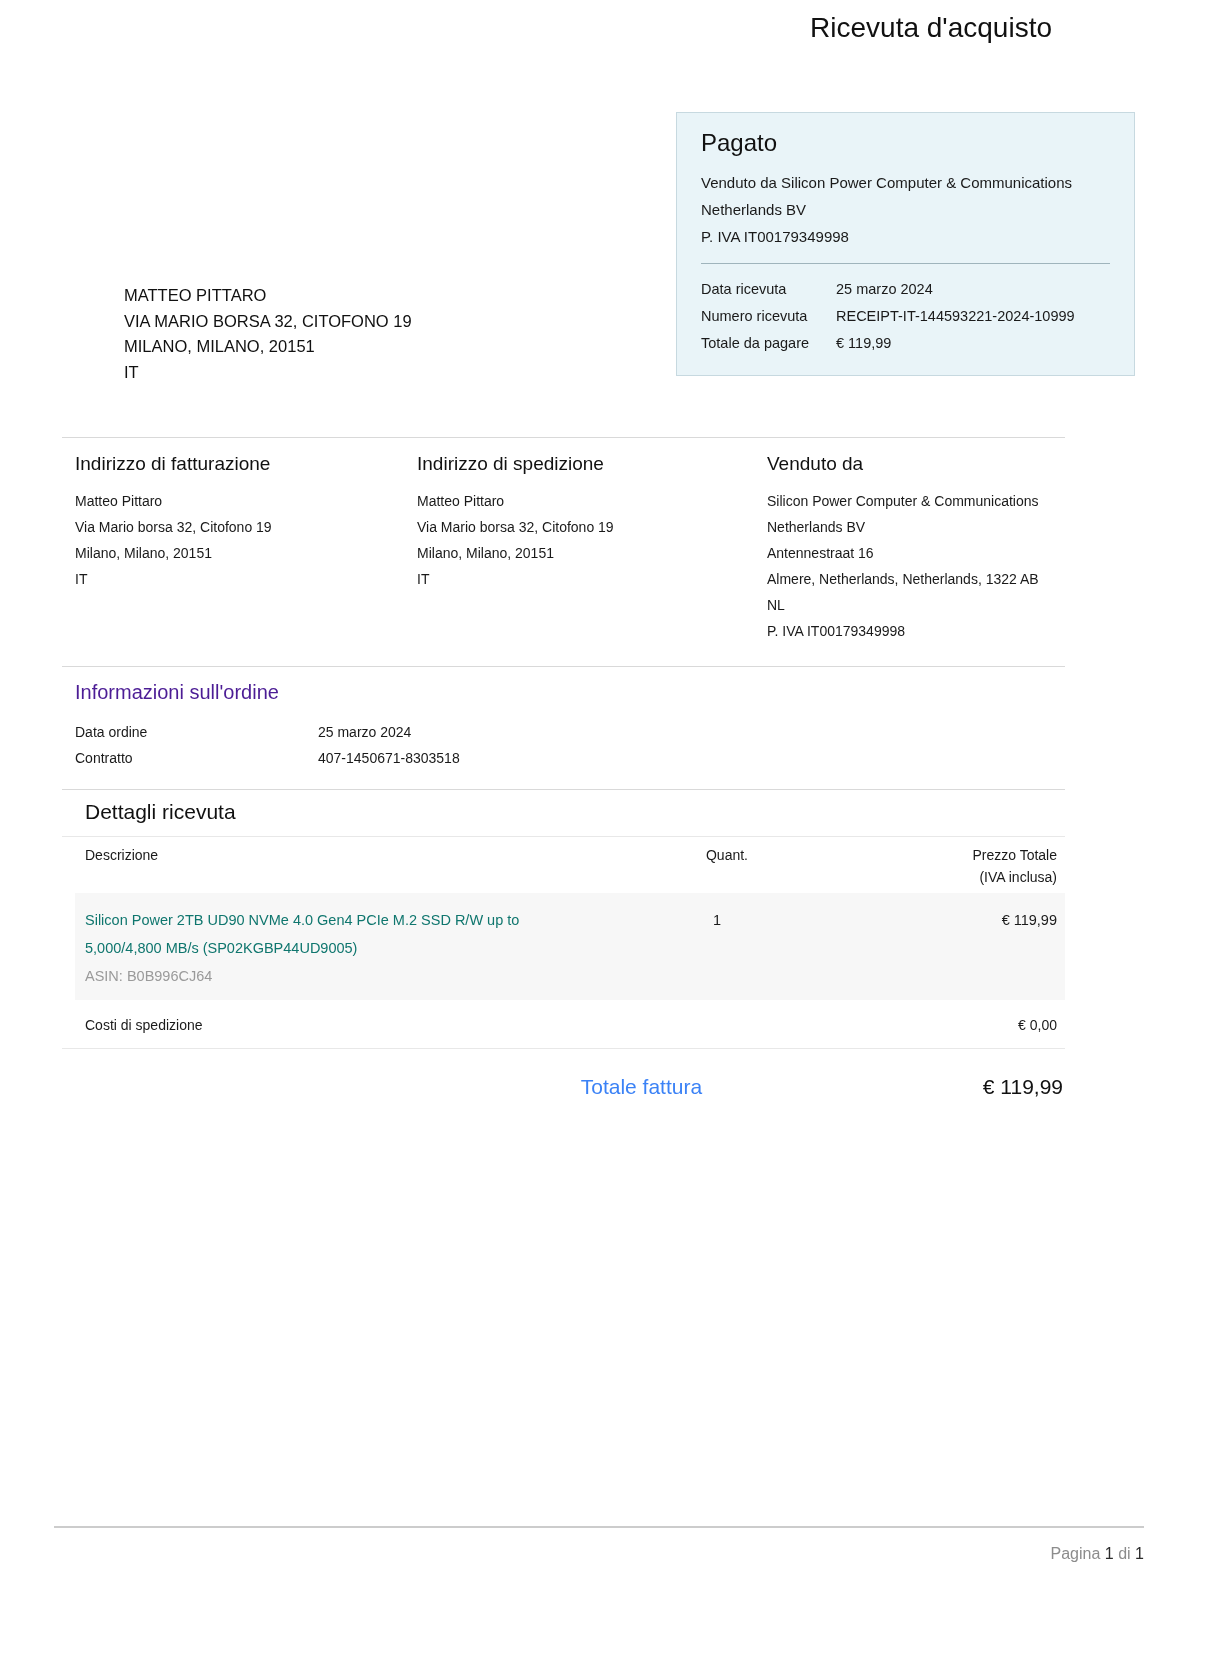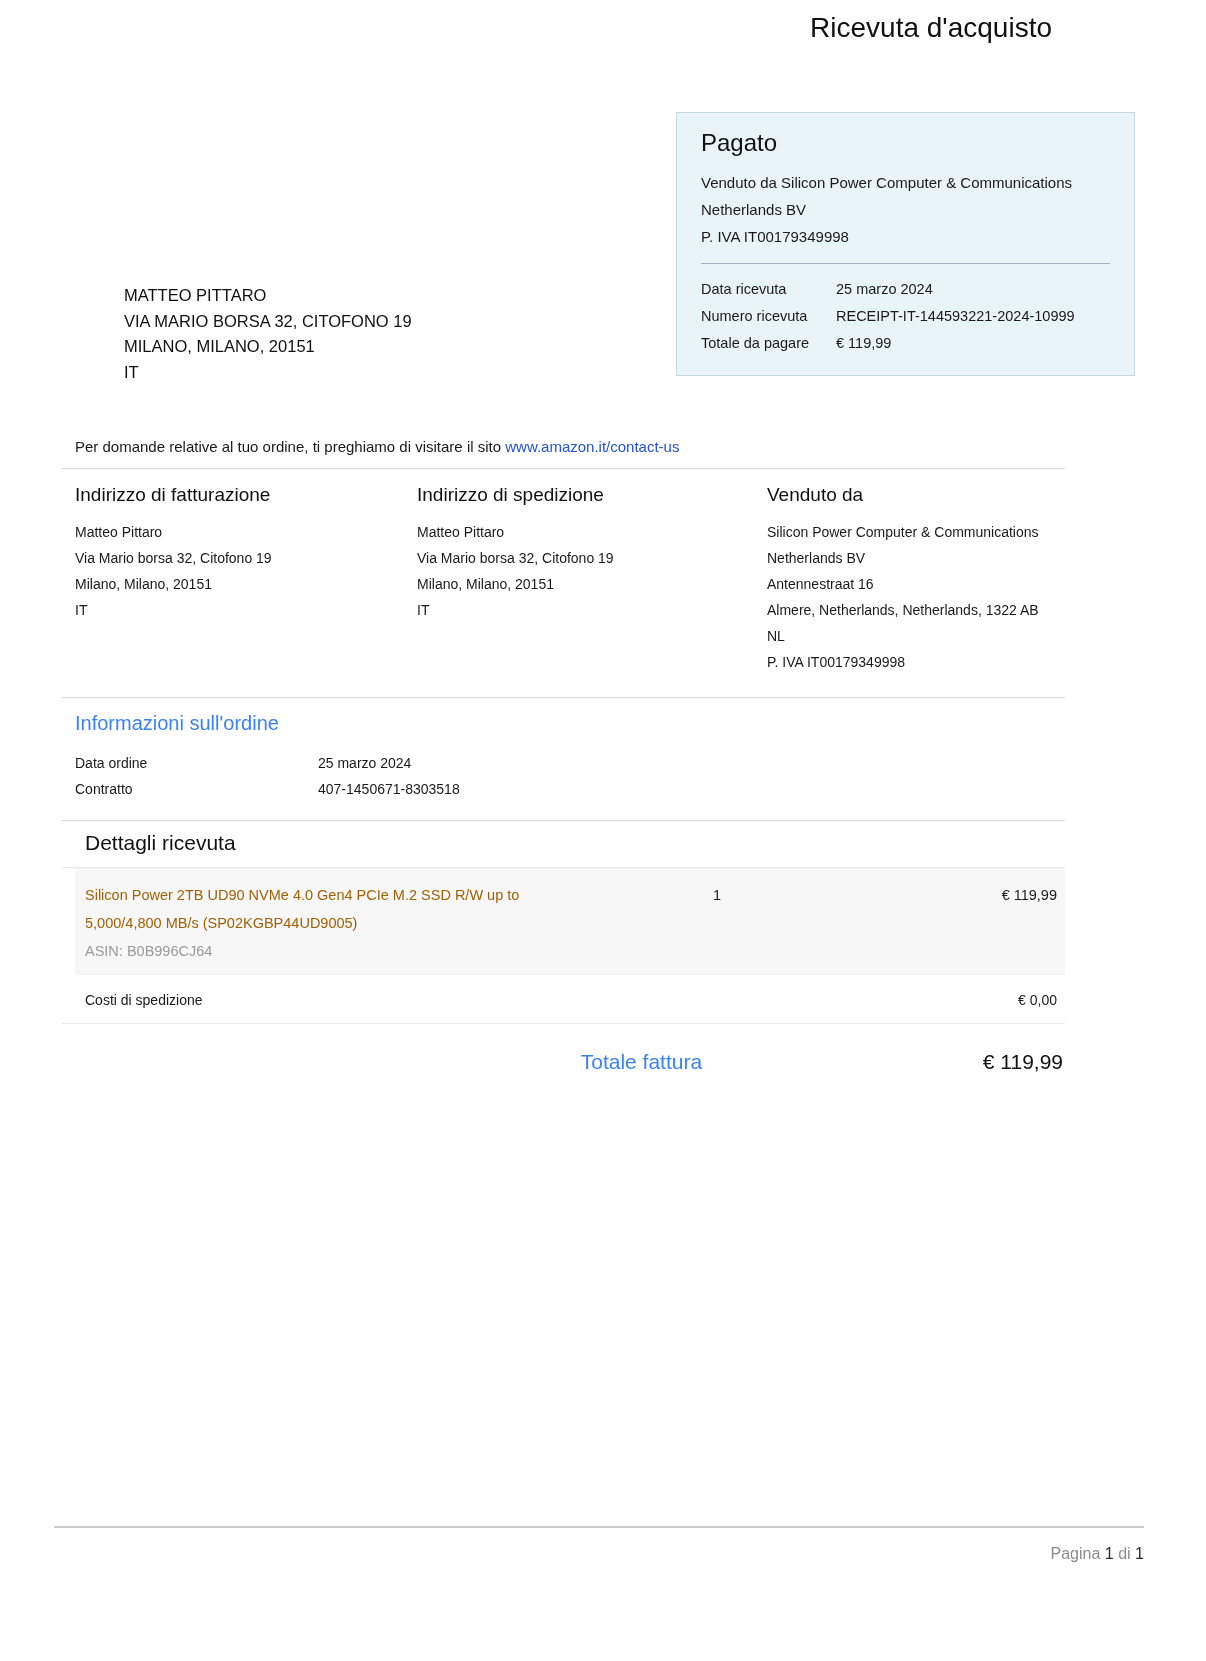--- a/index.html
+++ b/index.html
@@ -50,39 +50,39 @@
   .cols { display:flex; margin:15px 0 0 13px; }
   .col1 { width:342px; flex:0 0 342px; }
   .col2 { width:350px; flex:0 0 350px; }
   .col3 { flex:1; }
   .col-heading { font-size:19px; font-weight:400; color:#111; margin-bottom:13px; }
   .addr-line { font-size:14px; line-height:26px; white-space:nowrap; color:#1a1a1a; }
   .cols-spacer { height:22px; }
 
   
   .order-info { margin:14px 0 0 13px; }
-  .oi-heading { font-size:20px; font-weight:400; margin-bottom:15px; color:#3b82f6; }
+  .oi-heading { font-size:20px; font-weight:400; margin-bottom:15px; color:#4c1d95; }
   .oi-row { display:flex; font-size:14px; line-height:26px; }
   .oi-label { width:243px; flex:0 0 243px; }
   .oi-spacer { height:18px; }
 
   
   .rd-heading { font-size:21px; font-weight:400; margin:10px 0 12px 23px; color:#111; }
   .thead { display:flex; padding:10px 8px 8px 23px; font-size:14px; }
   .c-desc { width:562px; flex:0 0 562px; }
   .c-qty  { width:160px; flex:0 0 160px; text-align:center; }
   .c-price{ flex:1; text-align:right; }
   .price-note { margin-top:6px; }
   .item-row {
     display:flex; margin-left:13px; width:990px;
     background:var(--item-row-bg,#f7f7f7);
     padding:13px 8px 10px 10px; font-size:14.5px;
   }
   .item-row .c-desc { width:552px; flex:0 0 552px; }
-  .item-desc { max-width:500px; line-height:28px; color:#a16207; }
+  .item-desc { max-width:500px; line-height:28px; color:#0f766e; }
   .item-asin { line-height:28px; color:var(--muted-text,#9a9a9a); }
   .item-row .c-qty, .item-row .c-price { line-height:28px; }
   .ship-row {
     display:flex; padding:17px 8px 15px 23px; font-size:14px; color:#1a1a1a;
   }
   .ship-row .s-label { flex:1; }
   .total-row { display:flex; align-items:baseline; padding:9px 2px 0 23px; }
   .total-label { flex:1; text-align:center; padding-left:215px; font-size:21px; color:#3b82f6;margin-top:17px; }
   .total-value { font-size:21px; color:#111; }
 
@@ -120,21 +120,20 @@
 
   <div class="recipient">
     <div>MATTEO PITTARO</div>
     <div>VIA MARIO BORSA 32, CITOFONO 19</div>
     <div>MILANO, MILANO, 20151</div>
     <div>IT</div>
   </div>
 
   <div class="main">
 
-    <div class="contact-line"><span>Per domande relative al tuo ordine, ti preghiamo di visitare il sito </span><a href="#">www.amazon.it/contact-us</a></div>
 
     <hr class="rule">
 
     <div class="cols">
       <div class="col1">
         <div class="col-heading">Indirizzo di fatturazione</div>
         <div class="addr-line">Matteo Pittaro</div>
         <div class="addr-line">Via Mario borsa 32, Citofono 19</div>
         <div class="addr-line">Milano, Milano, 20151</div>
         <div class="addr-line">IT</div>
@@ -171,20 +170,28 @@
         <div class="oi-value">407-1450671-8303518</div>
       </div>
     </div>
 
     <div class="oi-spacer"></div>
     <hr class="rule">
 
     <div class="rd-heading">Dettagli ricevuta</div>
     <hr class="rule-light">
 
+    <div class="thead">
+      <div class="c-desc">Descrizione</div>
+      <div class="c-qty">Quant.</div>
+      <div class="c-price">
+        <div>Prezzo Totale</div>
+        <div class="price-note">(IVA inclusa)</div>
+      </div>
+    </div>
 
     <div class="item-row">
       <div class="c-desc">
         <div class="item-desc">Silicon Power 2TB UD90 NVMe 4.0 Gen4 PCIe M.2 SSD R/W up to 5,000/4,800 MB/s (SP02KGBP44UD9005)</div>
         <div class="item-asin">ASIN: B0B996CJ64</div>
       </div>
       <div class="c-qty">1</div>
       <div class="c-price">€ 119,99</div>
     </div>
 

